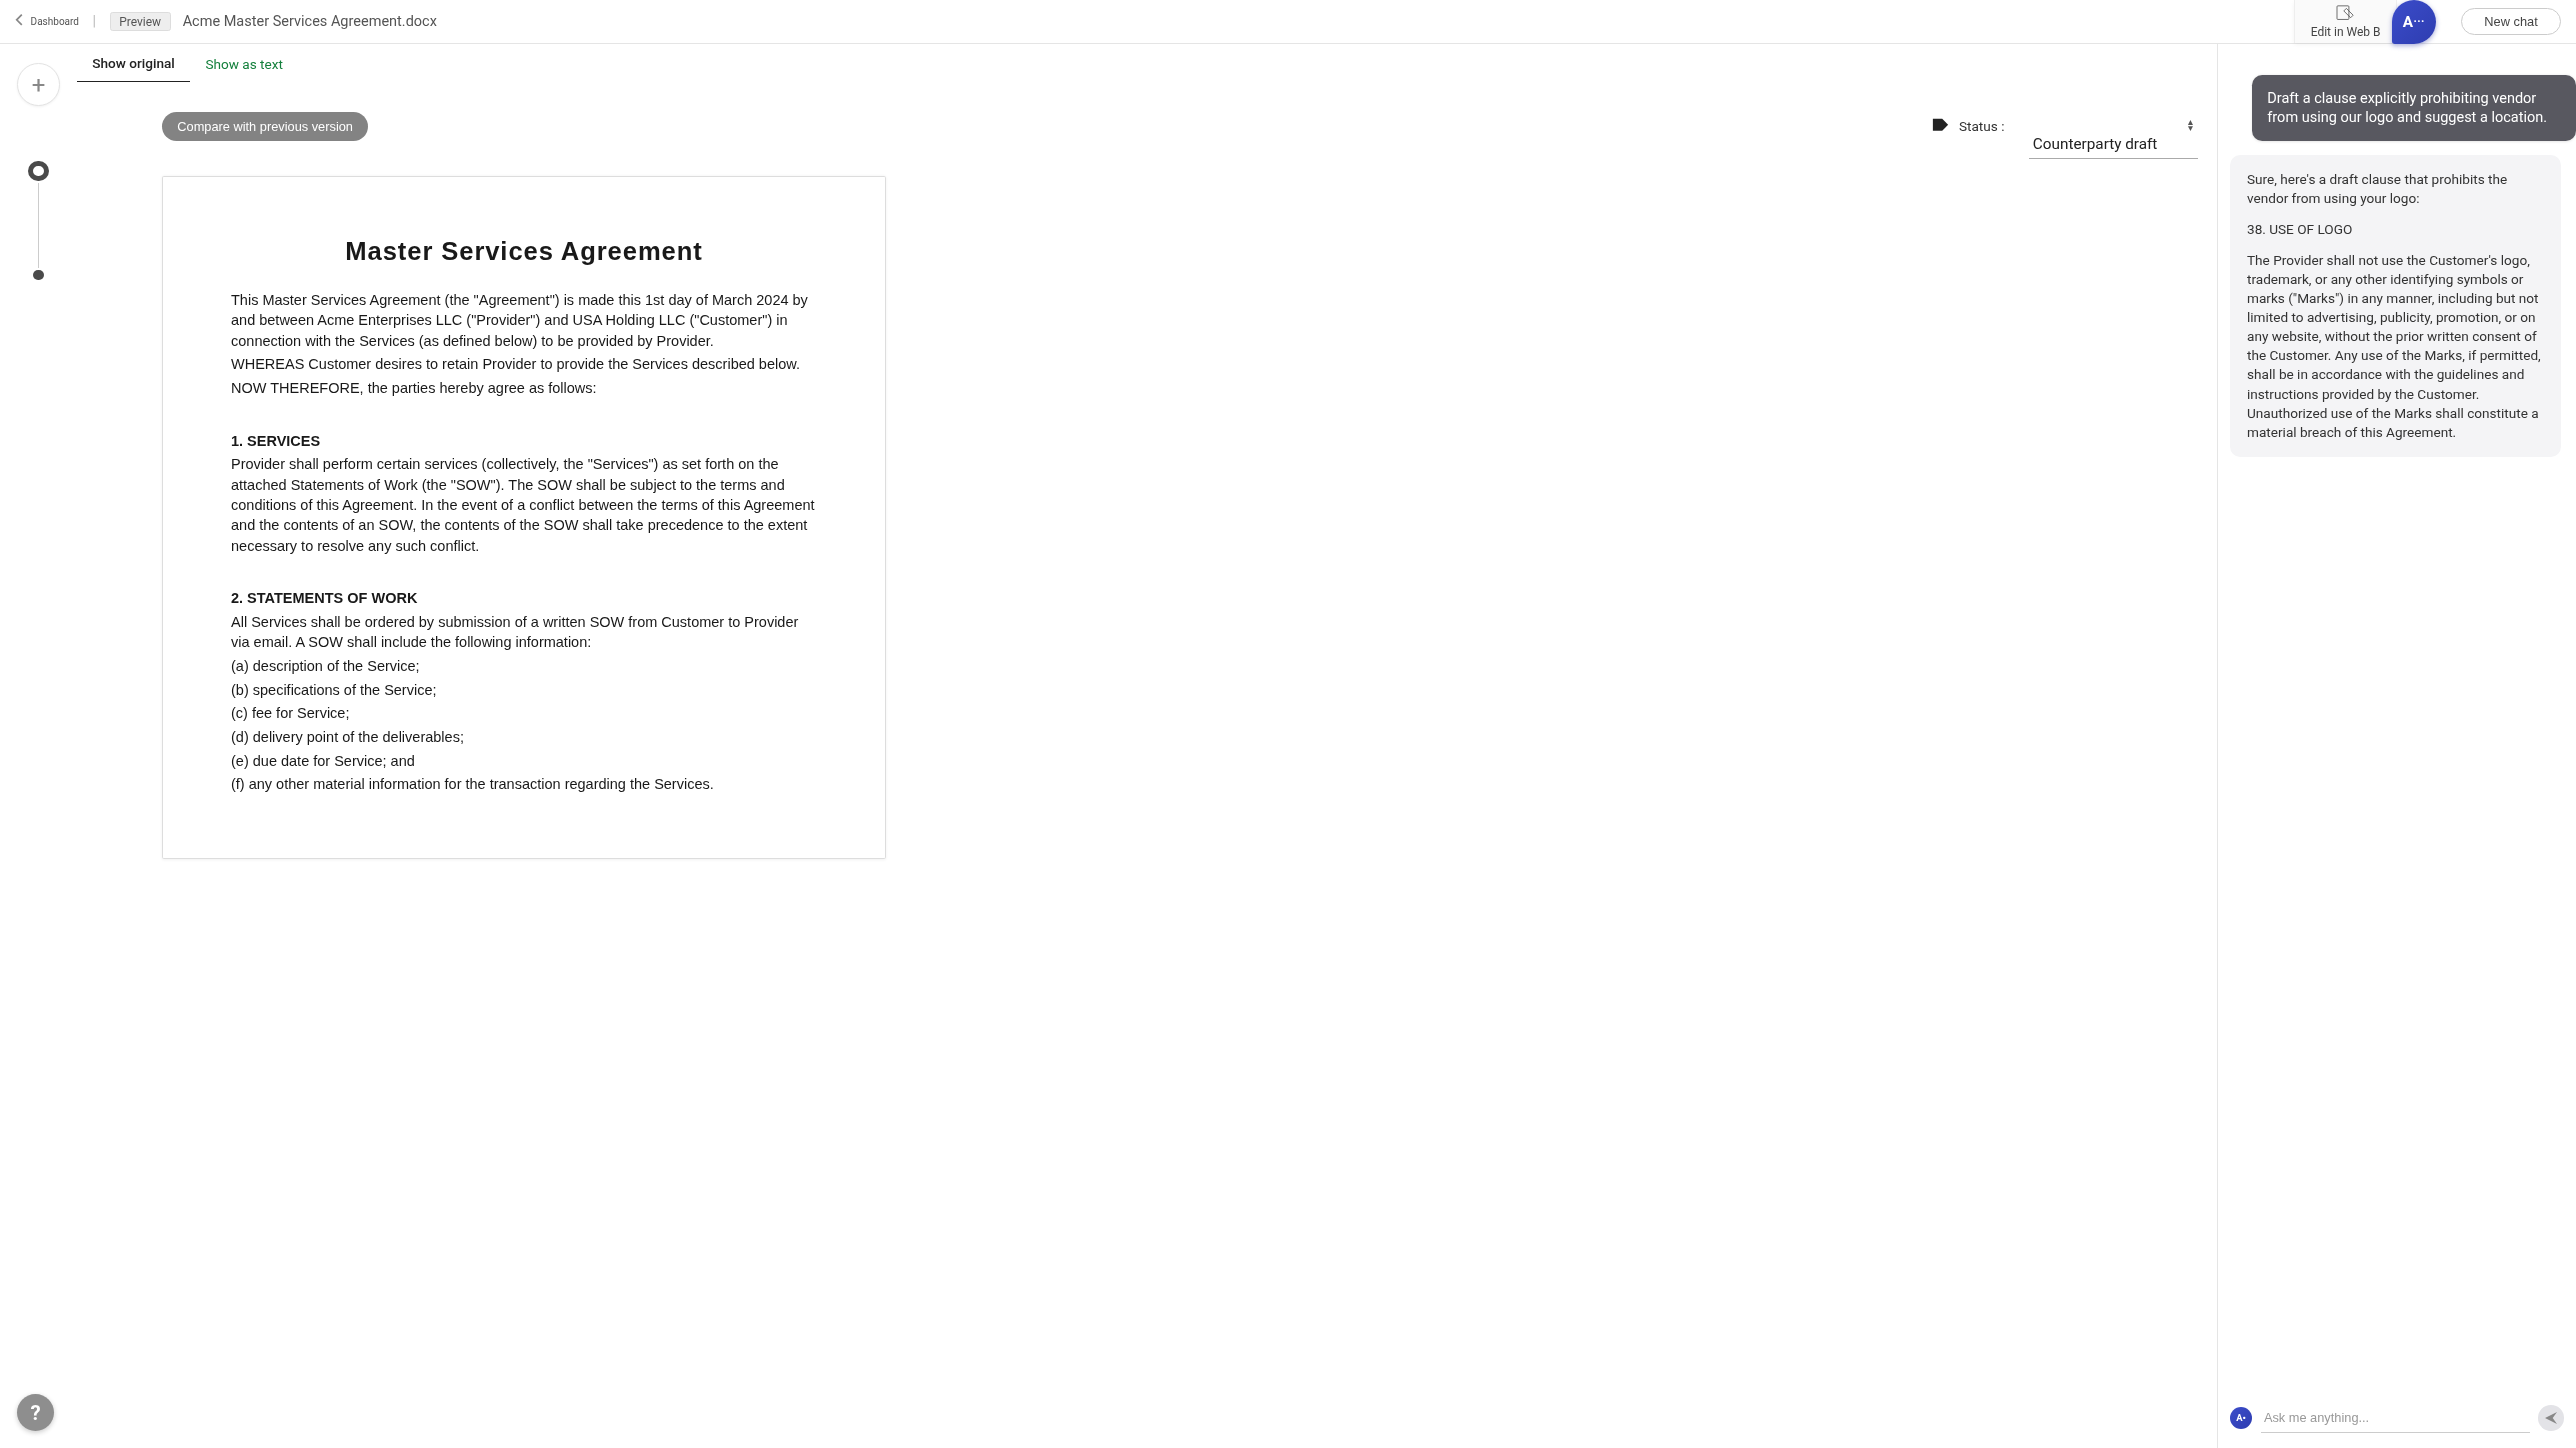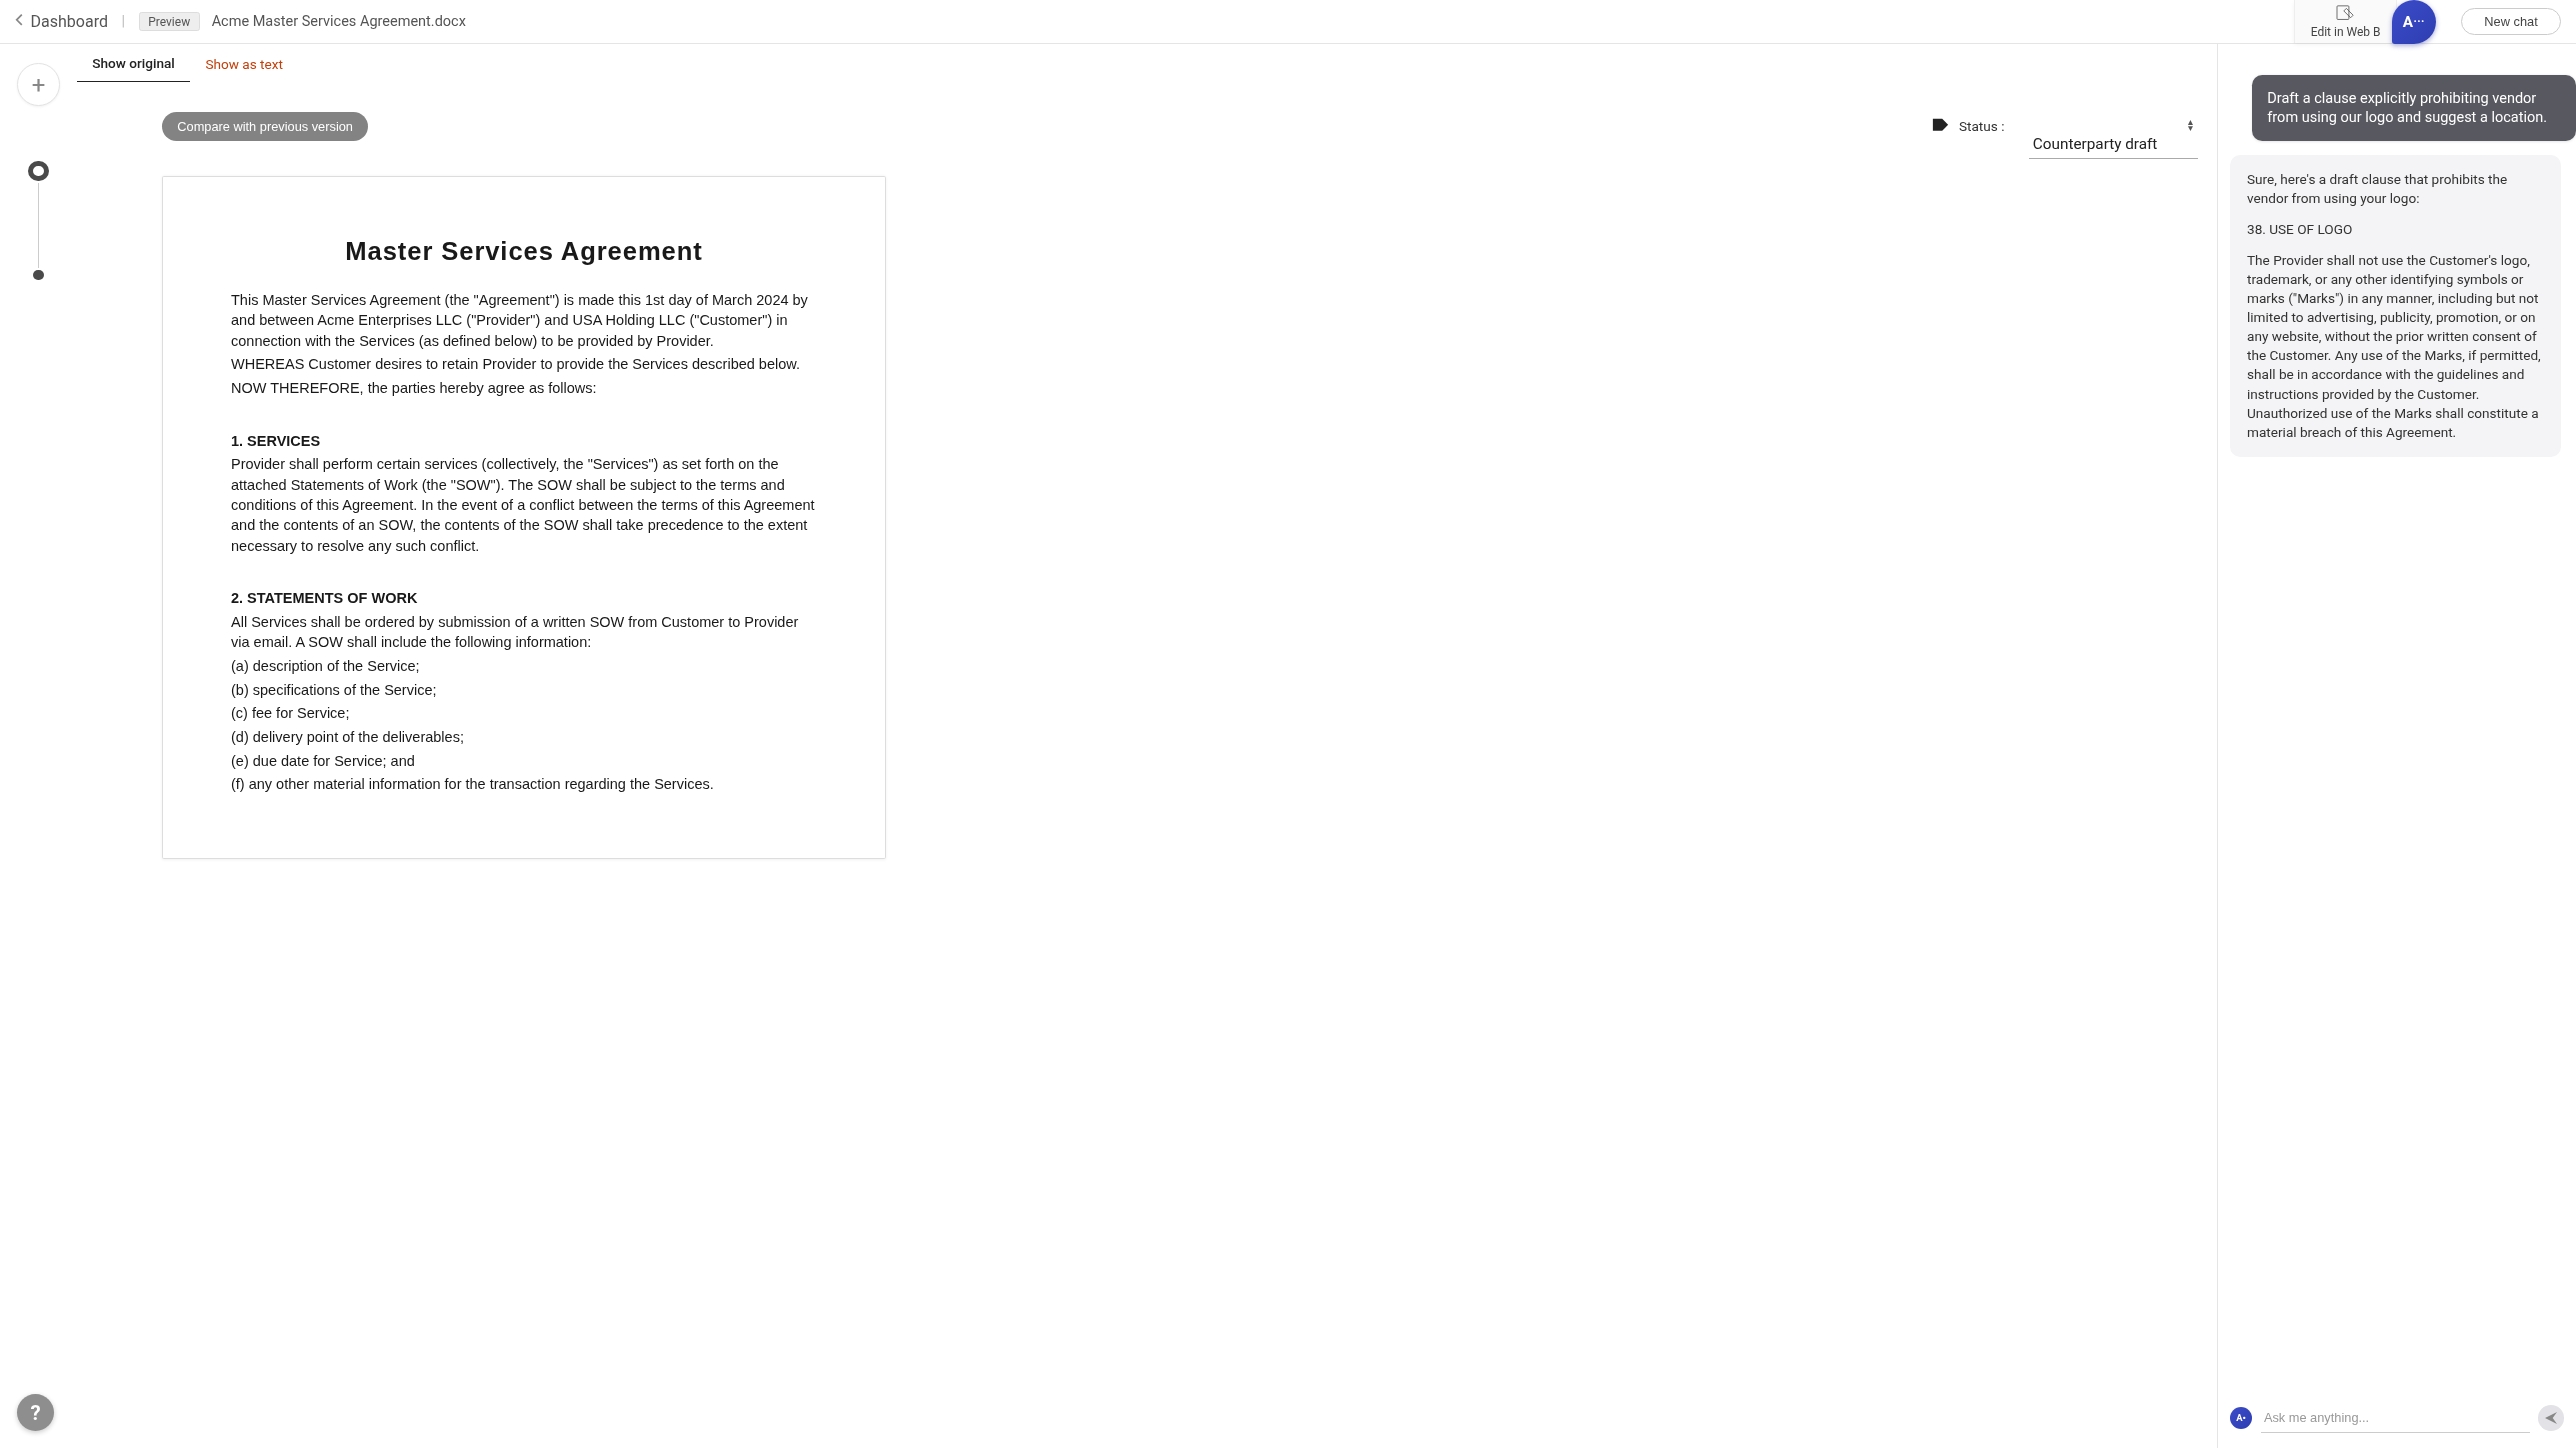--- a/index.html
+++ b/index.html
@@ -6,21 +6,21 @@
     html, body { width: 100%; height: 100%; font-family: -apple-system, BlinkMacSystemFont, "Segoe UI", Roboto, sans-serif; overflow: hidden; }
     body { display: flex; flex-direction: column; background: #fff; }
 
     
     .topbar {
       display: flex; align-items: center; height: 44px;
       border-bottom: 0.9px solid #e5e5e5; padding: 0 15.3px;
       position: relative;
     }
     .back-chevron { color: #777; margin-right: 6.8px; cursor: pointer; }
-    .dashboard-link { color: #555; font-size: 16px; cursor: pointer; text-align: right; }
+    .dashboard-link { color: #555; font-size: 10px; cursor: pointer; text-align: right; }
     .divider-bar { color: #bbb; margin: 0 13.6px; font-size: 14.5px; }
     .preview-chip {
       background: #eee; border: 0.9px solid #ddd; padding: 1.7px 8.5px;
       border-radius: 2.6px; font-size: 12px; color: #555; margin-right: 12px;
     }
     .doc-title { color: #555; font-size: 14.5px; }
     .edit-web {
       margin-left: auto;
       display: flex; flex-direction: column; align-items: center;
       color: #444; font-size: 12px; background: #fafafa;
@@ -61,21 +61,21 @@
     .dot-small {
       width: 10.2px; height: 10.2px; border-radius: 50%; background: #4a4a4a;
     }
     .timeline-line { width: 1.7px; height: 85px; background: #ccc; margin: 1.7px 0; }
 
     .center {
       flex: 1 1 auto; display: flex; flex-direction: column; overflow: hidden;
       border-right: 0.9px solid #e5e5e5;
     }
     .tabs { display: flex; align-items: center; height: 41px; }
-    .tab { padding: 8.5px 15.3px 10.2px; font-size: 13.6px; color: #c2410c; cursor: pointer; }
+    .tab { padding: 8.5px 15.3px 10.2px; font-size: 13.6px; color: #15803d; cursor: pointer; }
     .tab.active { color: #222; font-weight: 500; border-bottom: 1.7px solid #222; }
 
     .toolbar-row {
       display: flex; align-items: center; padding: 8.5px 19px 8.5px 85px;
     }
     .compare-btn {
       background: #838383; color: #fff; border: none; border-radius: 851px;
       padding: 6.8px 15.3px; font-size: 12.8px; cursor: pointer;
     }
     .status-wrap { margin-left: auto; display: flex; align-items: center; }

